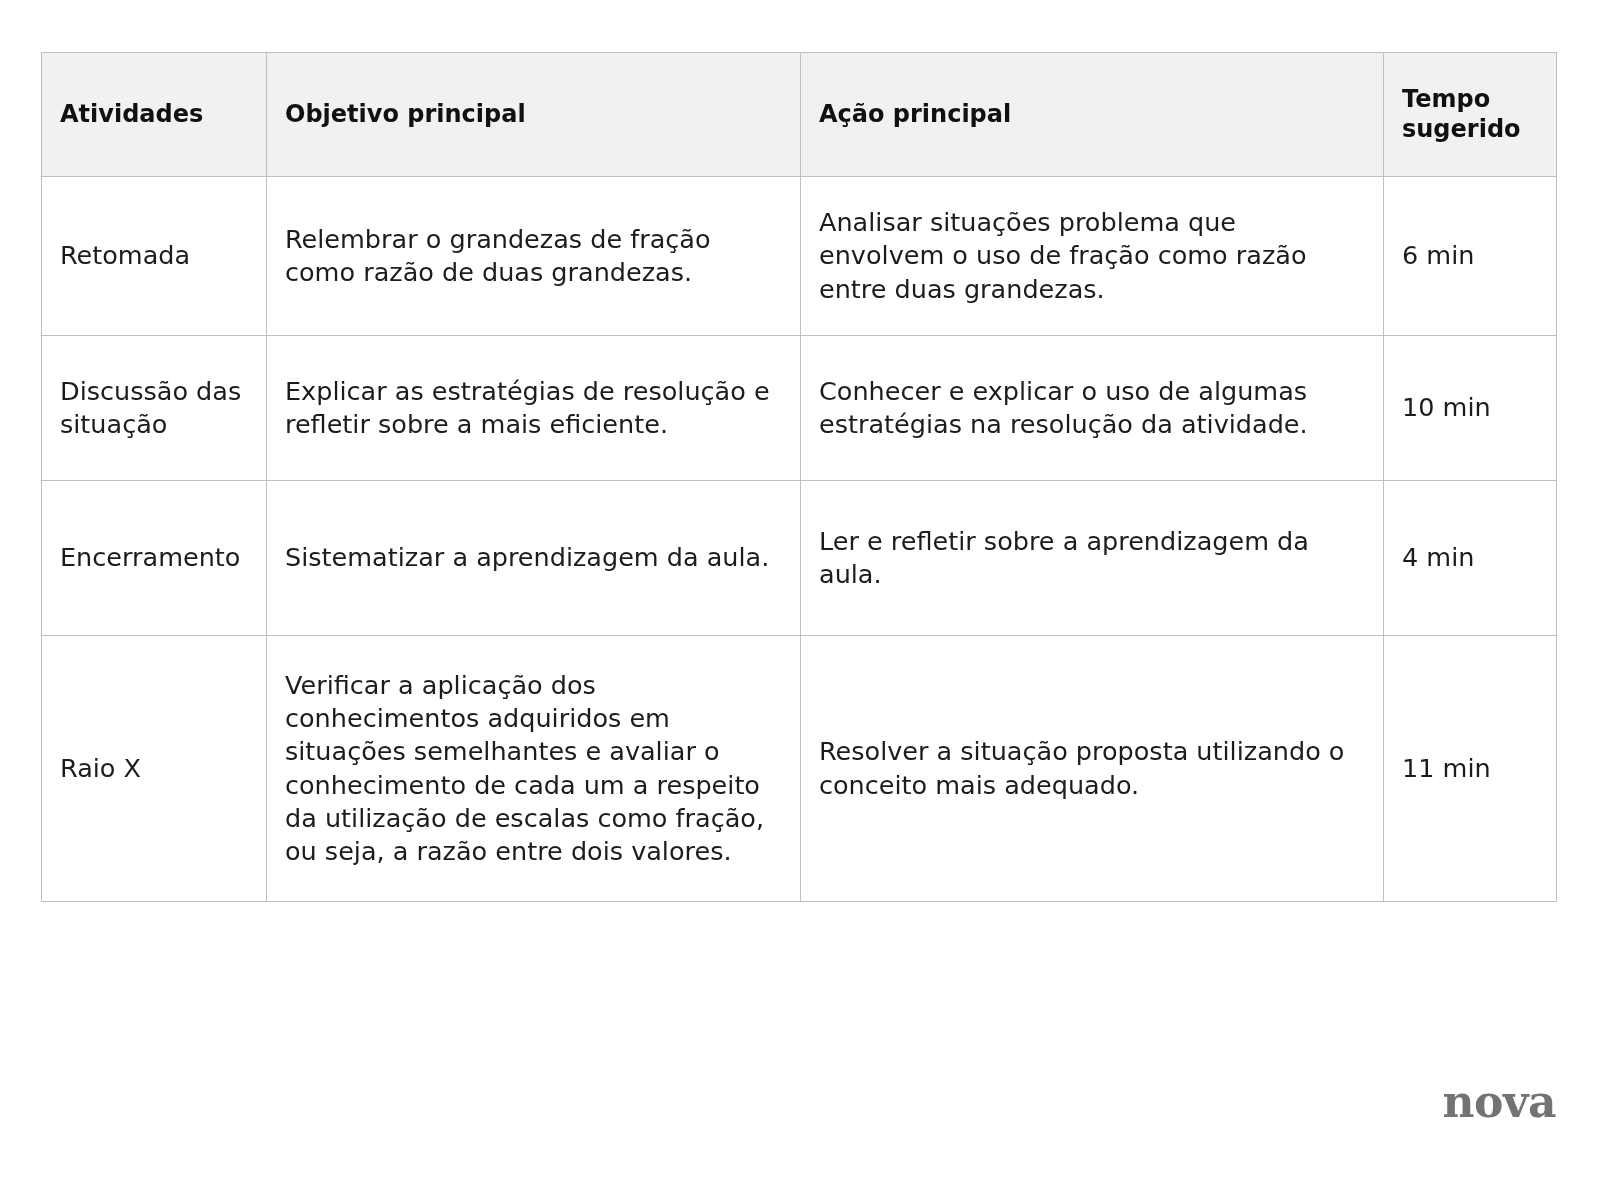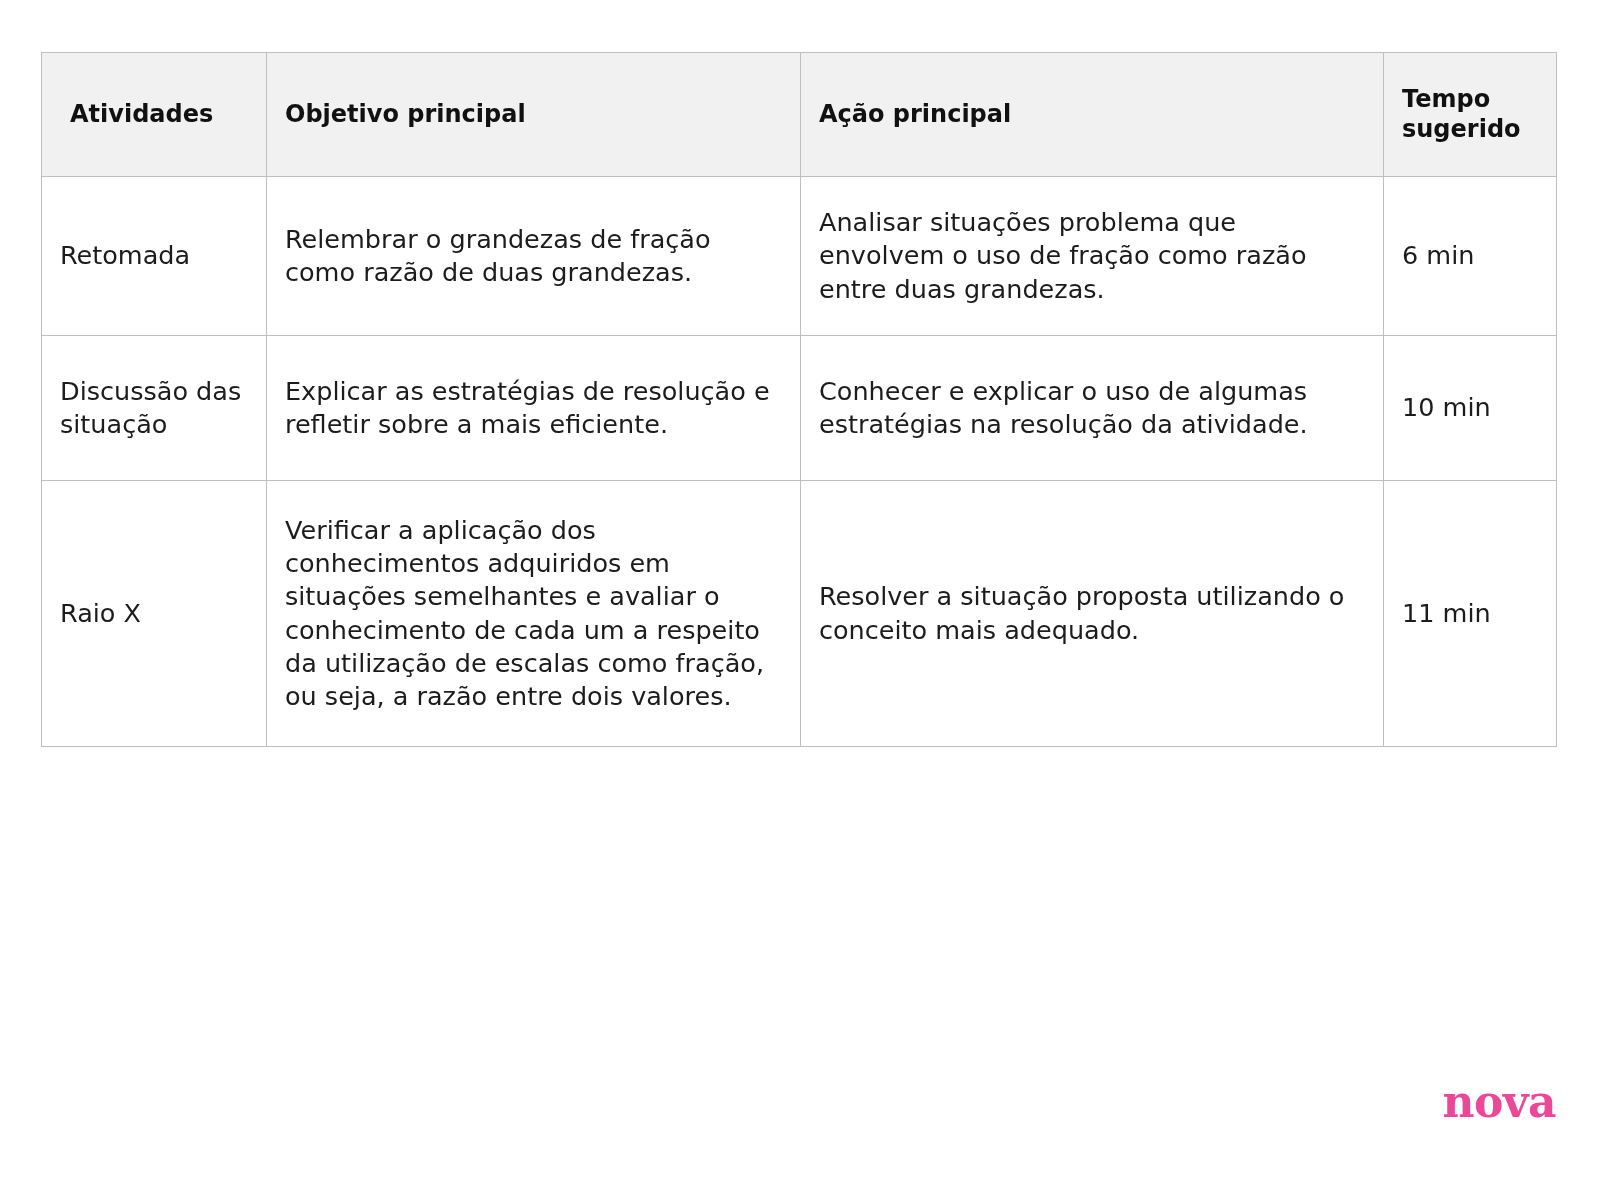--- a/index.html
+++ b/index.html
@@ -55,21 +55,21 @@
     background: #f1f1f1;
     font-weight: bold;
     font-size: 24px;
     line-height: 1.22;
     color: #111111;
     height: 123px;
     padding: 0 18px;
     vertical-align: middle;
   }
 
-  table.activities thead th.th-first  { padding-left: 28px; }
+  table.activities thead th.th-first  { padding-left: 18px; }
 
   table.activities tbody td {
     font-size: 25.5px;
     line-height: 1.30;
     color: #1c1c1c;
     font-weight: 400;
     padding: 10px 18px;
   }
 
   td.cell-activity {
@@ -94,21 +94,21 @@
   tr.row-4 td { height: 245px; }
 
   .brand {
     position: absolute;
     right: 44px;
     bottom: 78px;
     width: 210px;
     text-align: right;
     font-family: "DejaVu Serif", "Liberation Serif", serif;
     font-weight: bold;
-    color: #ec4899;
+    color: #737373;
     line-height: 0.92;
     letter-spacing: -0.5px;
     user-select: none;
   }
   .brand .brand-line-1 {
     display: block;
     font-size: 44px;
   }
   .brand .brand-line-2 {
     display: block;
@@ -149,20 +149,26 @@
         </tr>
 
 
         <tr class="row-2">
           <td class="cell-activity">Discussão das situação</td>
           <td class="cell-goal">Explicar as estratégias de resolução e refletir sobre a mais eficiente.</td>
           <td class="cell-action">Conhecer e explicar o uso de algumas estratégias na resolução da atividade.</td>
           <td class="cell-time">10 min</td>
         </tr>
 
+        <tr class="row-3">
+          <td class="cell-activity">Encerramento</td>
+          <td class="cell-goal">Sistematizar a aprendizagem da aula.</td>
+          <td class="cell-action">Ler e refletir sobre a aprendizagem da aula.</td>
+          <td class="cell-time">4 min</td>
+        </tr>
 
         <tr class="row-4">
           <td class="cell-activity">Raio X</td>
           <td class="cell-goal">Verificar a aplicação dos conhecimentos adquiridos em situações semelhantes e avaliar o conhecimento de cada um a respeito da utilização de escalas como fração, ou seja, a razão entre dois valores.</td>
           <td class="cell-action">Resolver a situação proposta utilizando o conceito mais adequado.</td>
           <td class="cell-time">11 min</td>
         </tr>
 
       </tbody>
     </table>

